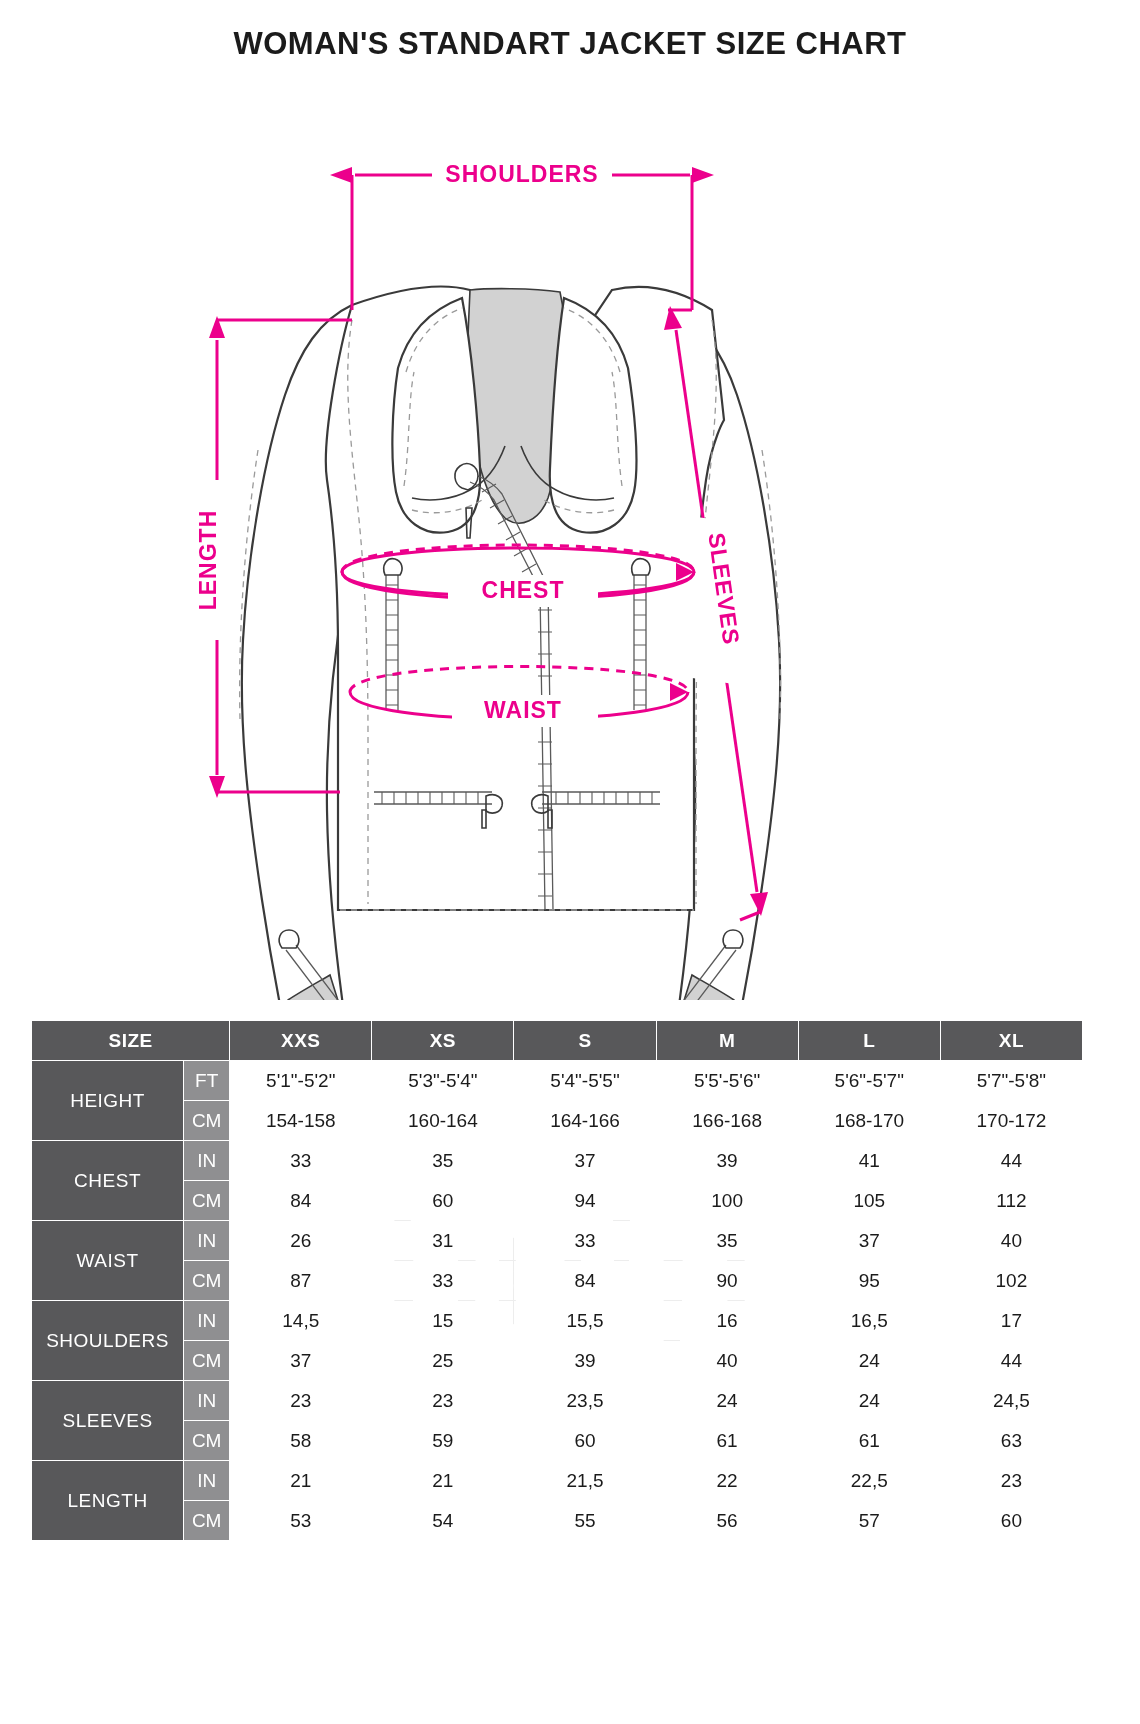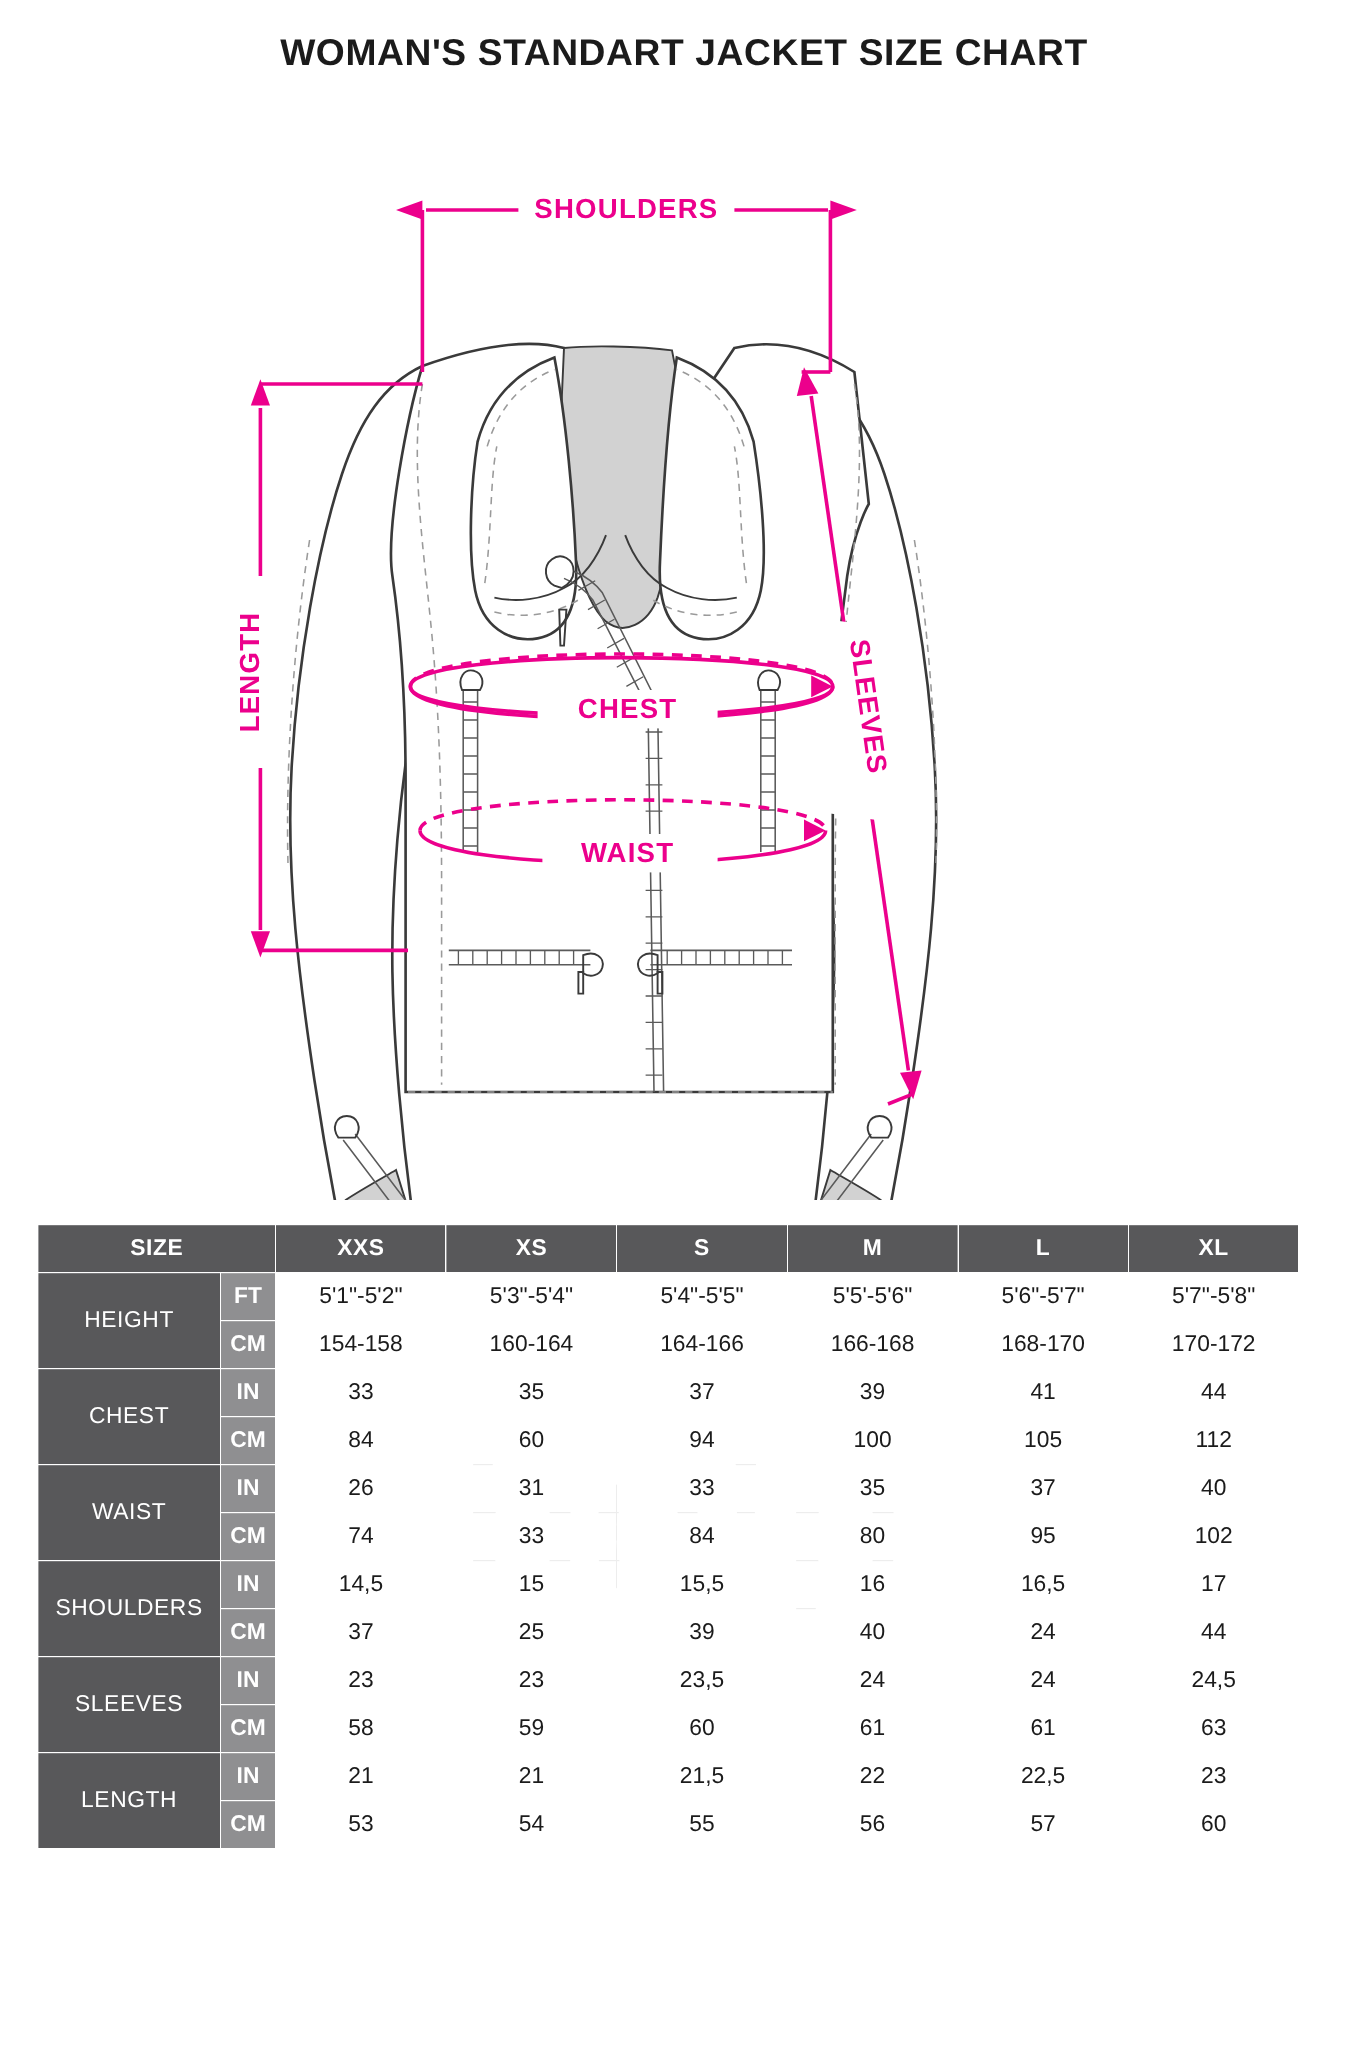--- a/index.html
+++ b/index.html
@@ -76,21 +76,21 @@
     background: #58585a !important;
     color: #ffffff !important;
     font-weight: normal;
     font-size: 20px;
     letter-spacing: 0.5px;
   }
   .unit {
     background: #8f8f91 !important;
     color: #ffffff !important;
     font-size: 16px;
-    font-weight: bold;
+    font-weight: normal;
     width: 46px;
   }
   .c-label { width: 152px; }
   .c-unit  { width: 46px; }
   .c-size  { width: 142px; }
   .val { font-size: 20px; }
 
   
   .watermark {
     position: absolute;
@@ -360,24 +360,24 @@
           <td class="unit">IN</td>
           <td class="val">26</td>
           <td class="val">31</td>
           <td class="val">33</td>
           <td class="val">35</td>
           <td class="val">37</td>
           <td class="val">40</td>
         </tr>
         <tr>
           <td class="unit">CM</td>
-          <td class="val">74</td>
+          <td class="val">87</td>
           <td class="val">33</td>
           <td class="val">84</td>
-          <td class="val">80</td>
+          <td class="val">90</td>
           <td class="val">95</td>
           <td class="val">102</td>
         </tr>
 
         <tr>
           <td class="rowlabel" rowspan="2">SHOULDERS</td>
           <td class="unit">IN</td>
           <td class="val">14,5</td>
           <td class="val">15</td>
           <td class="val">15,5</td>

